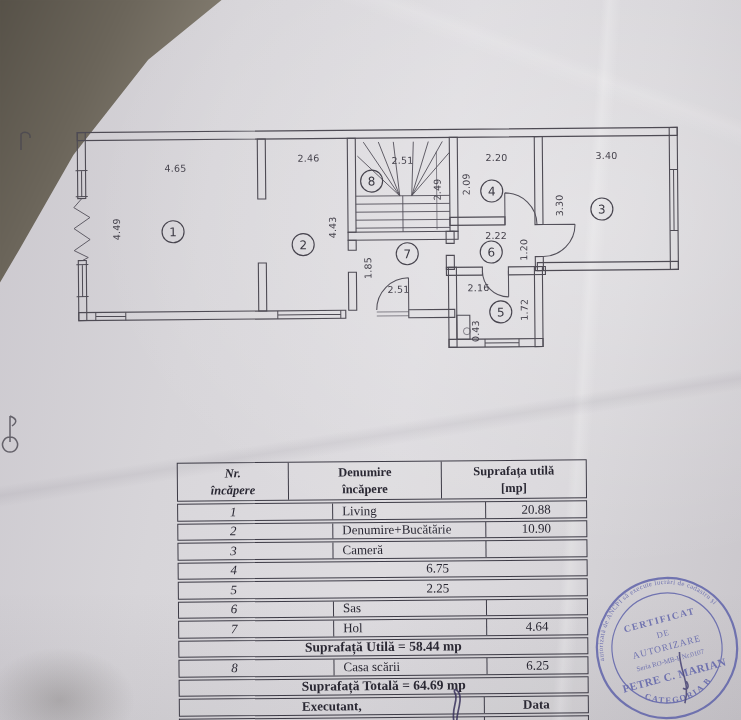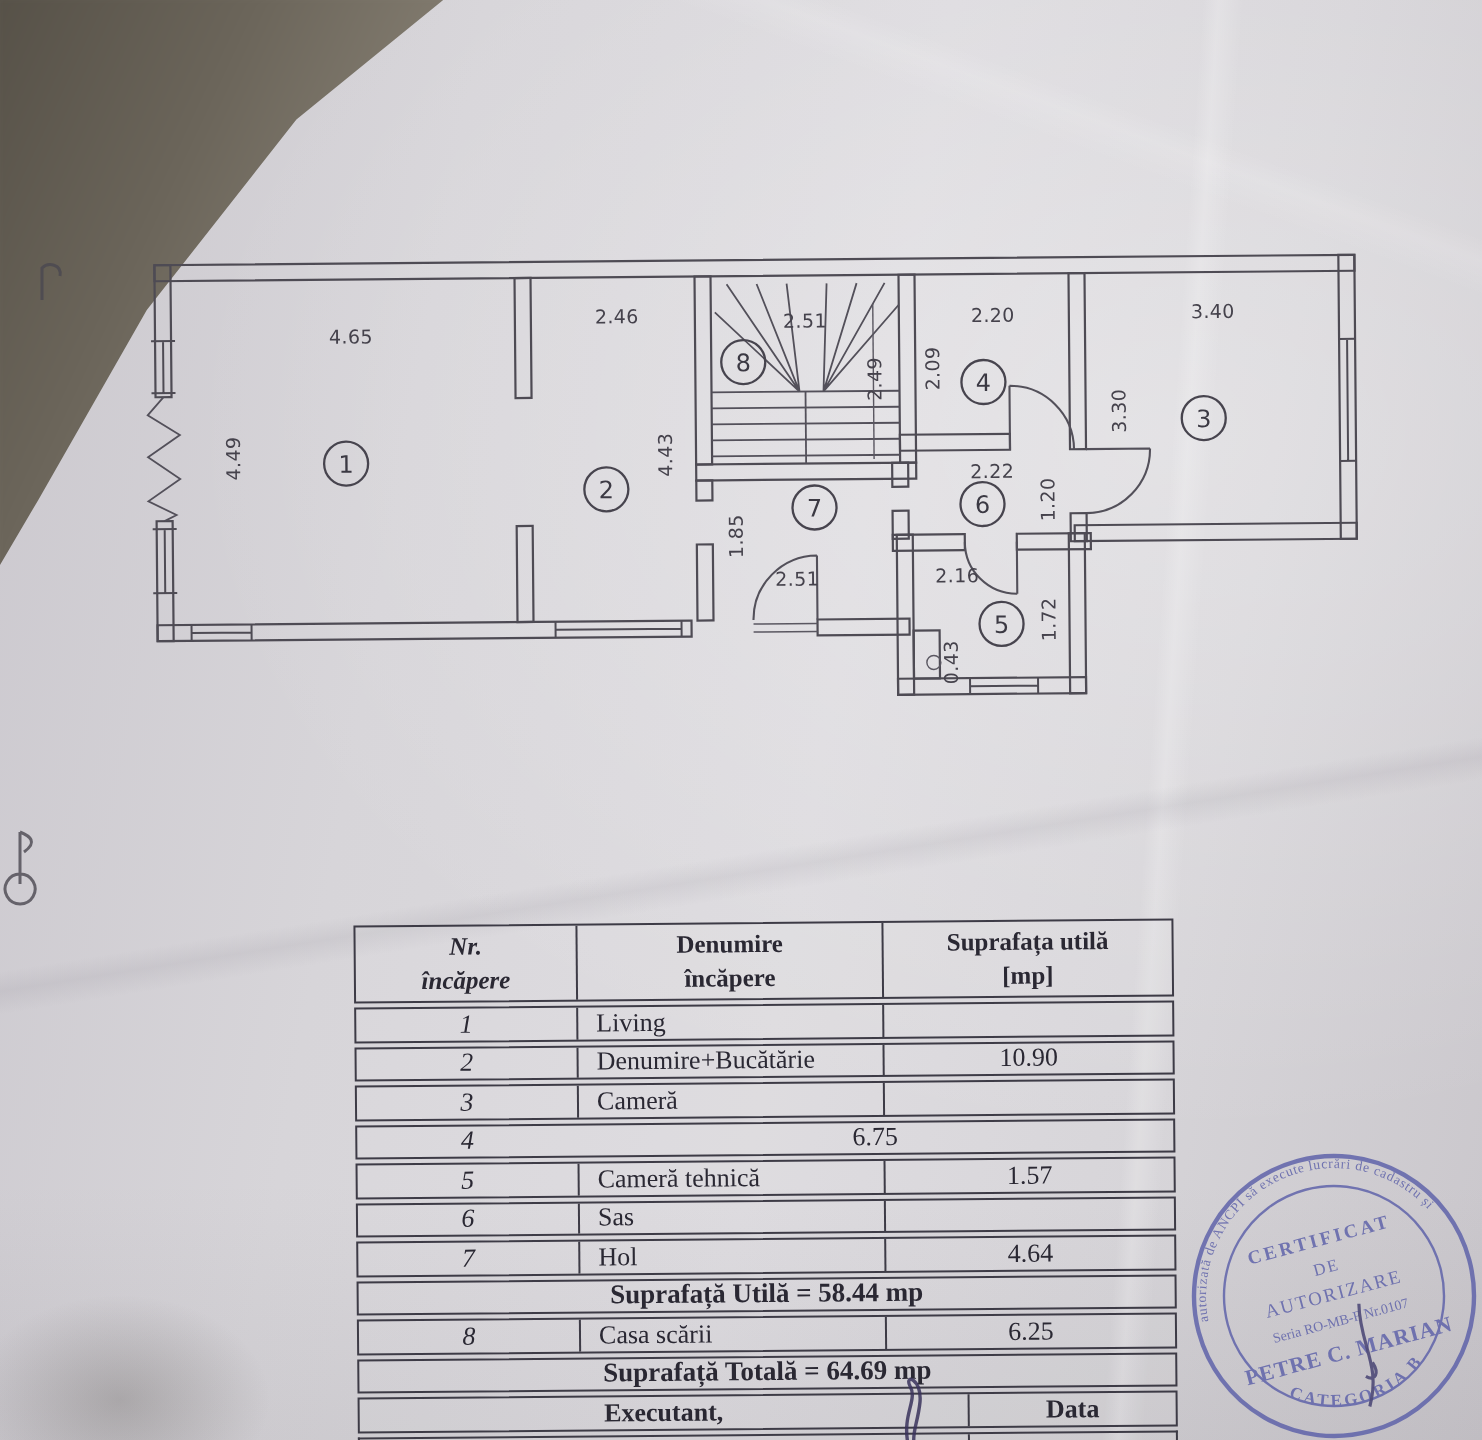--- a/index.html
+++ b/index.html
@@ -33,21 +33,21 @@
   .dim{font-family:"DejaVu Sans",sans-serif;font-size:9.5px;fill:#45424c;text-anchor:middle;letter-spacing:0.2px;}
   .ink{fill:none;stroke:#39335c;stroke-width:1.7;opacity:0.85;}
   .mark{fill:none;stroke:#4a4750;stroke-width:1.5;opacity:0.8;}
   
   .table-wrap{position:absolute;left:178px;top:461px;width:410px;z-index:2;
     transform:rotate(-0.5deg);color:#2a2833;}
   .trow{display:flex;border:1.3px solid #3d3b46;margin-top:2px;background:rgba(255,255,255,0.06);}
   .trow.first{margin-top:0;}
   .c{display:flex;align-items:center;justify-content:center;box-sizing:border-box;
      font-size:13px;line-height:1.1;}
-  .c.nm{justify-content:flex-start;padding-left:9px;}
+  .c.nm{justify-content:flex-start;padding-left:9px;margin-left:44px;}
   .cw1{width:110px;font-style:italic;} .cw2{width:154px;border-left:1.3px solid #3d3b46;border-right:1.3px solid #3d3b46;}
   .cw3{flex:1;}
   .thead .c{font-weight:bold;font-size:12.5px;text-align:center;white-space:pre-line;line-height:1.3;
             justify-content:center;height:37px;}
   .data-row{height:15.5px;}
   .full{height:15.5px;font-weight:bold;font-size:13.5px;justify-content:center;width:100%;}
   .exec-row .c{font-weight:bold;}
   .ew1{width:304px;} .ew2{flex:1;border-left:1.3px solid #3d3b46;}
   .sign-row{height:40px;border-bottom:none;}
   .sign-row .c{align-items:flex-start;padding-top:6px;font-weight:bold;letter-spacing:0.5px;}
@@ -175,38 +175,38 @@
       <div class="c cw1">Nr.
 încăpere</div>
       <div class="c cw2">Denumire
 încăpere</div>
       <div class="c cw3">Suprafața utilă
 [mp]</div>
     </div>
     <div class="trow data-row">
       <div class="c cw1">1</div>
       <div class="c cw2 nm">Living</div>
+      <div class="c cw3">20.88</div>
     </div>
     <div class="trow data-row">
       <div class="c cw1">2</div>
       <div class="c cw2 nm">Denumire+Bucătărie</div>
       <div class="c cw3">10.90</div>
     </div>
     <div class="trow data-row">
       <div class="c cw1">3</div>
       <div class="c cw2 nm">Cameră</div>
     </div>
     <div class="trow data-row">
       <div class="c cw1">4</div>
       <div class="c cw3">6.75</div>
     </div>
     <div class="trow data-row">
       <div class="c cw1">5</div>
-      <div class="c cw2 nm">Cameră tehnică</div>
-      <div class="c cw3">1.57</div>
+      <div class="c cw3">2.25</div>
     </div>
     <div class="trow data-row">
       <div class="c cw1">6</div>
       <div class="c cw2 nm">Sas</div>
     </div>
     <div class="trow data-row">
       <div class="c cw1">7</div>
       <div class="c cw2 nm">Hol</div>
       <div class="c cw3">4.64</div>
     </div>

